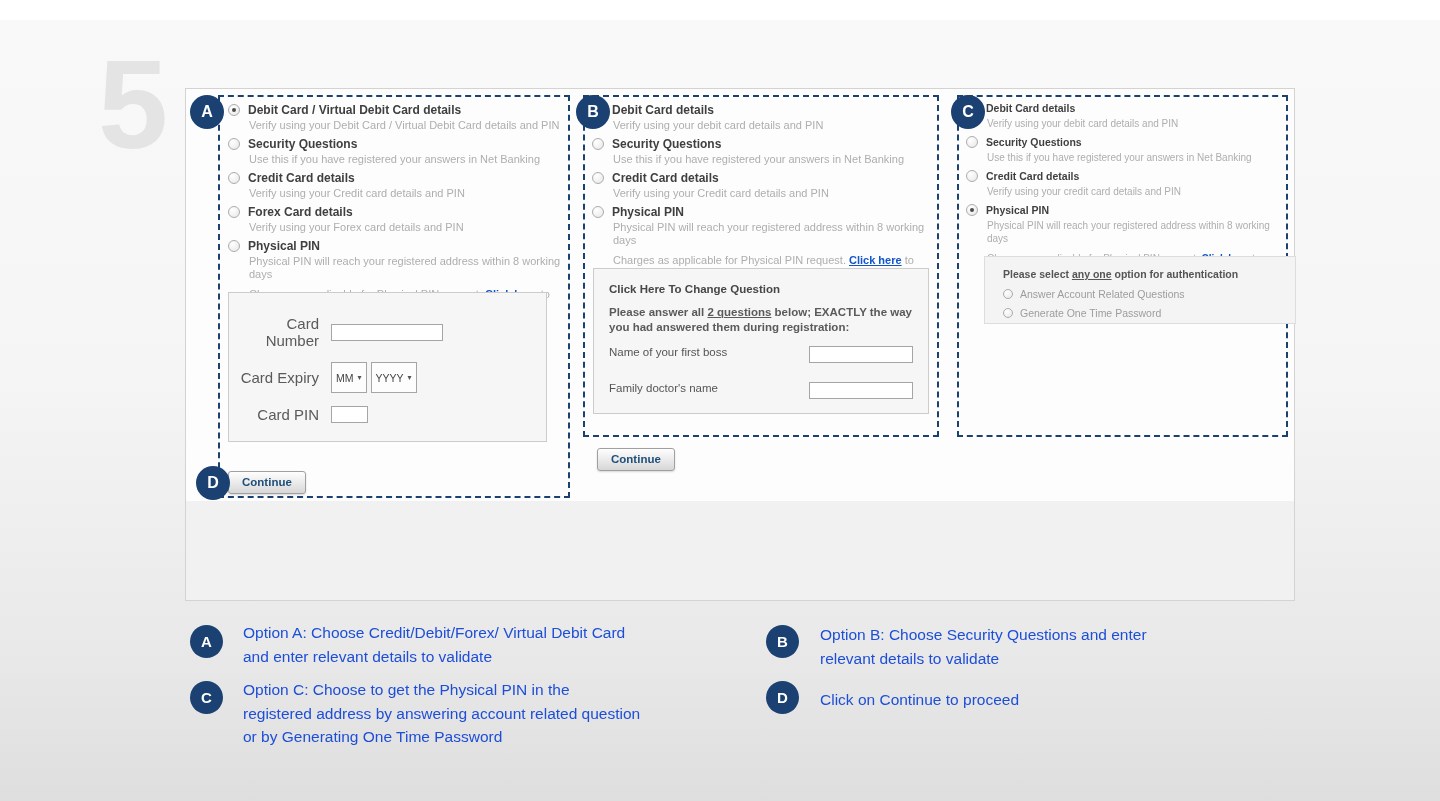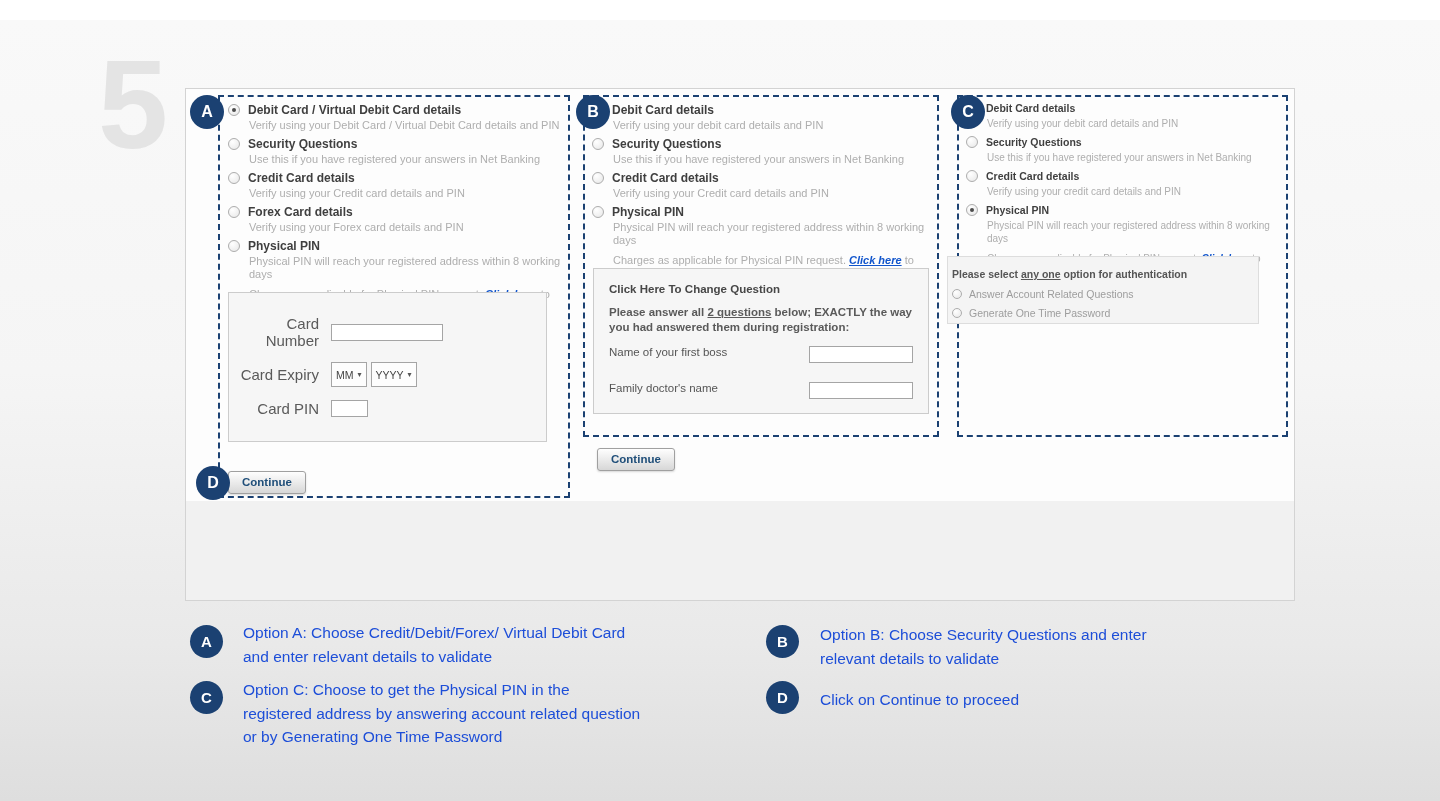--- a/index.html
+++ b/index.html
@@ -38,53 +38,53 @@
   .opts-c .opt-title { font-size:10.5px; }
   .opts-c .opt-desc { font-size:10px; }
 
   .radio { width:12px; height:12px; min-width:12px; border-radius:50%; border:1px solid #adadad;
            background:radial-gradient(circle at 35% 30%, #ffffff 0%, #e9e9e9 90%); display:inline-block;
            position:relative; }
   .radio.selected::after { content:""; position:absolute; left:3px; top:3px; width:4px; height:4px;
            border-radius:50%; background:#4c4c4c; }
   .radio.small { width:10px; height:10px; min-width:10px; }
 
-  .link { color:#1155cc; text-decoration:underline; cursor:pointer;font-style:italic; }
+  .link { color:#1155cc; text-decoration:underline; cursor:pointer; }
   .b { font-weight:700; }
   .u { text-decoration:underline; }
 
   .card-form { position:absolute; left:228px; top:292px; width:319px; height:150px;
                background:#f6f6f6; border:1px solid #cccccc; padding-top:22px; z-index:5; }
   .frow { display:flex; align-items:center; margin-bottom:13px; }
   .flabel { width:90px; text-align:right; margin-right:12px; font-size:15px; color:#5a5a5a; }
   .ti { height:17px; border:1px solid #a5a5a5; background:#ffffff; font-size:11px; padding:0 3px;
         font-family:"Liberation Sans", sans-serif; }
   .w110 { width:112px; } .w34 { width:35px; } .w36 { width:37px; } .w100 { width:104px; }
   .sel { display:inline-flex; align-items:center; gap:4px; border:1px solid #a5a5a5; background:#fdfdfd;
-         font-size:10.5px; color:#444; padding:2px 4px; height:25px; margin-right:4px; cursor:pointer; }
+         font-size:10.5px; color:#444; padding:2px 4px; height:31px; margin-right:4px; cursor:pointer; }
   .arr { font-size:8px; color:#555; }
   .help-link { font-size:9.5px; font-weight:700; margin-left:10px; }
 
   .btn { position:absolute; z-index:20; display:inline-block; padding:4px 13px 5px;
          font-size:11.5px; font-weight:700; color:#1f4e79; font-family:"Liberation Sans", sans-serif;
          background:linear-gradient(180deg,#fefefe 0%,#e9e9e9 55%,#d7d7d7 100%);
          border:1px solid #a0a0a0; border-radius:3px; cursor:pointer;
          box-shadow:0 1px 2px rgba(0,0,0,0.15); }
   .btn-a { left:228px; top:471px; }
   .btn-b { left:597px; top:448px; }
 
   .q-box { position:absolute; left:593px; top:268px; width:336px; height:146px; background:#f6f6f6;
            border:1px solid #cccccc; padding:14px 15px 0 15px; z-index:5; }
   .q-heading { font-size:11.5px; font-weight:700; color:#474747; margin-bottom:10px; cursor:pointer; }
   .q-para { font-size:11.5px; font-weight:700; color:#5a5a5a; line-height:15px; margin-bottom:11px; }
   .q-row { display:flex; justify-content:space-between; margin-bottom:19px; }
   .q-label { font-size:11.5px; color:#555555; }
 
-  .auth-box { position:absolute; left:947px; top:256px; width:312px; height:68px; background:#f4f4f4;
-              border:1px solid #dddddd; padding:11px 0 0 4px; z-index:5; }
+  .auth-box { position:absolute; left:984px; top:256px; width:312px; height:68px; background:#f4f4f4;
+              border:1px solid #dddddd; padding:11px 0 0 18px; z-index:5; }
   .auth-title { font-size:10.5px; font-weight:700; color:#555555; margin-bottom:8px; }
   .auth-opt { display:flex; align-items:center; gap:7px; font-size:10.5px; color:#9d9d9d; margin-bottom:7px; }
 
   .ann-circle { position:absolute; width:33px; height:33px; border-radius:50%; background:#1b4172;
                 color:#ffffff; font-weight:700; font-size:15px; display:flex; align-items:center;
                 justify-content:center; }
   .ann-text { position:absolute; font-size:15.5px; color:#1d4ed8; line-height:23.5px; }
   .ann-a-c { left:190px; top:625px; }
   .ann-a-t { left:243px; top:621px; width:404px; }
   .ann-b-c { left:766px; top:625px; }

